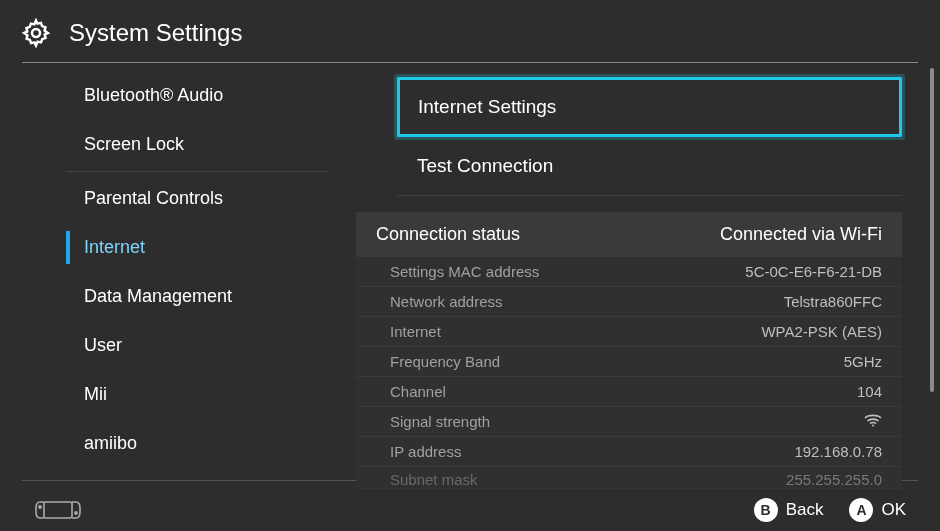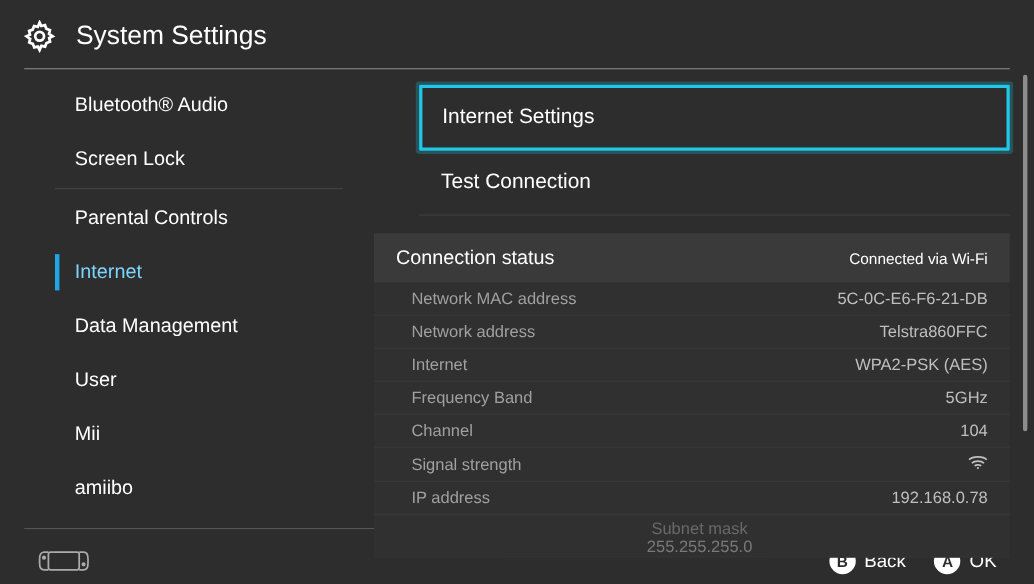--- a/index.html
+++ b/index.html
@@ -29,21 +29,21 @@
       color: #fff;
     }
     .hr-top {
       height: 1px;
       background: #888;
       margin: 0 22px;
     }
     .content {
       display: flex;
       height: 417px;
-      padding: 0 22px;
+      padding: 0 38px;
     }
     .sidebar {
       width: 290px;
       padding-top: 8px;
       overflow: hidden;
     }
     .sidebar-item {
       padding: 14px 0 14px 46px;
       font-size: 18px;
       color: #fff;
@@ -92,21 +92,21 @@
     }
     .status-header {
       display: flex;
       justify-content: space-between;
       align-items: center;
       background: #3a3a3a;
       padding: 12px 20px;
       font-size: 18px;
       color: #fff;
     }
-    .status-header .value { font-size: 14px; }
+    .status-header .value { font-size: 18px; }
     .status-rows { background: #303030; }
     .status-row {
       display: flex;
       justify-content: space-between;
       align-items: center;
       padding: 6px 20px 6px 34px;
       font-size: 15px;
       color: #a0a0a0;
       border-bottom: 1px solid #3a3a3a;
     }
@@ -162,21 +162,20 @@
       font-weight: 700;
       font-size: 14px;
       display: flex;
       align-items: center;
       justify-content: center;
     }
     .cutoff {
       opacity: 0.5;
       padding-top: 4px;
       padding-bottom: 0;
-      flex-direction: column;
     }
   </style>
 </head>
 <body>
 
 <div class="header">
   <span class="gear">
     <svg viewBox="0 0 24 24" width="30" height="30" fill="none" stroke="#fff" stroke-width="2">
       <circle cx="12" cy="12" r="3.2"></circle>
       <path d="M12 2l1.2 2.5 2.7-.6 1 2.6 2.6 1-.6 2.7L21.5 12l-2.5 1.2.6 2.7-2.6 1-1 2.6-2.7-.6L12 22l-1.2-2.5-2.7.6-1-2.6-2.6-1 .6-2.7L2.5 12l2.5-1.2-.6-2.7 2.6-1 1-2.6 2.7.6L12 2z"></path>
@@ -204,21 +203,21 @@
     <div class="menu-item selected">Internet Settings</div>
     <div class="menu-item">Test Connection</div>
 
     <div class="status-section">
       <div class="status-header">
         <span>Connection status</span>
         <span class="value">Connected via Wi-Fi</span>
       </div>
       <div class="status-rows">
         <div class="status-row">
-          <span class="label">Network MAC address</span>
+          <span class="label">Settings MAC address</span>
           <span class="value">5C-0C-E6-F6-21-DB</span>
         </div>
         <div class="status-row">
           <span class="label">Network address</span>
           <span class="value">Telstra860FFC</span>
         </div>
         <div class="status-row">
           <span class="label">Internet</span>
           <span class="value">WPA2-PSK (AES)</span>
         </div>

